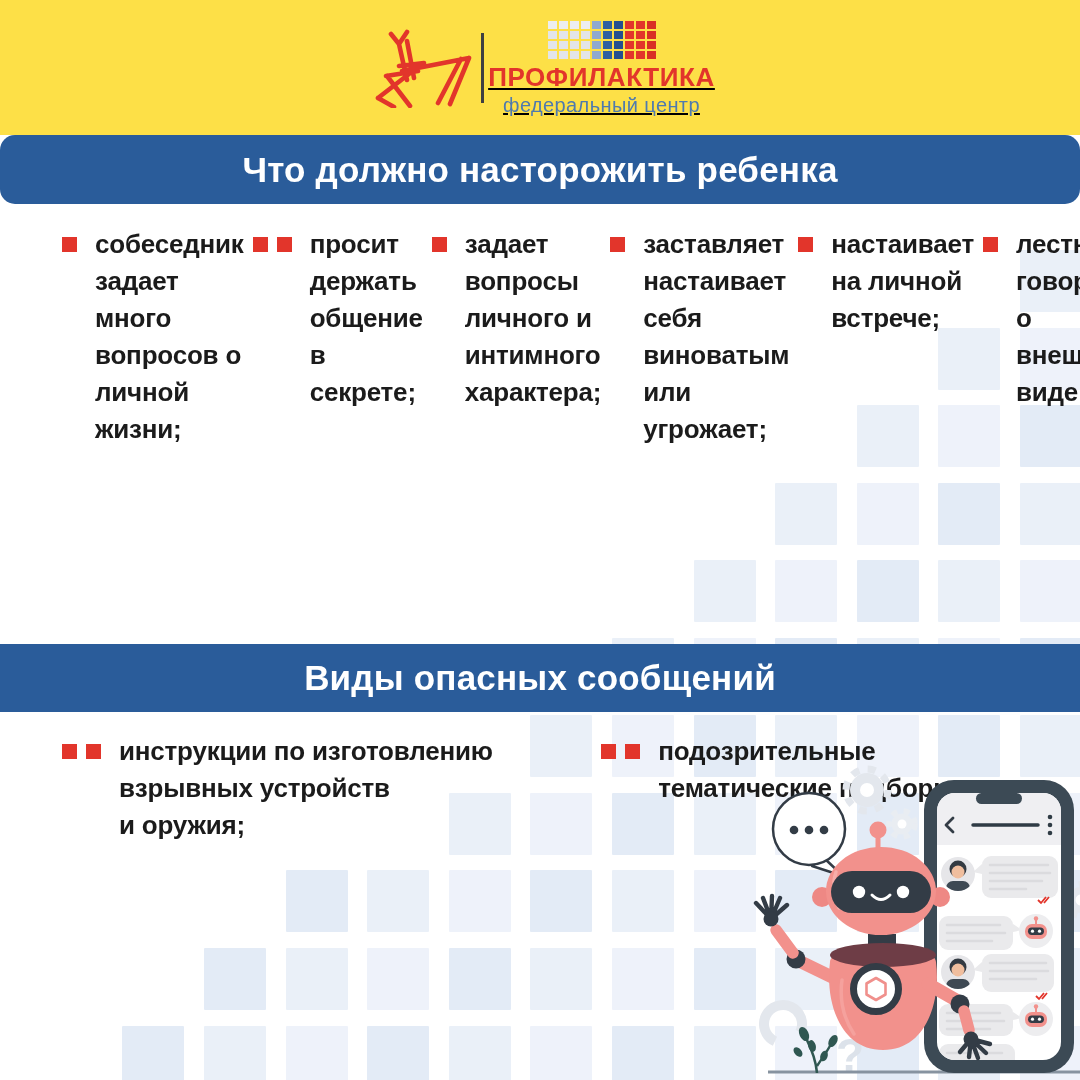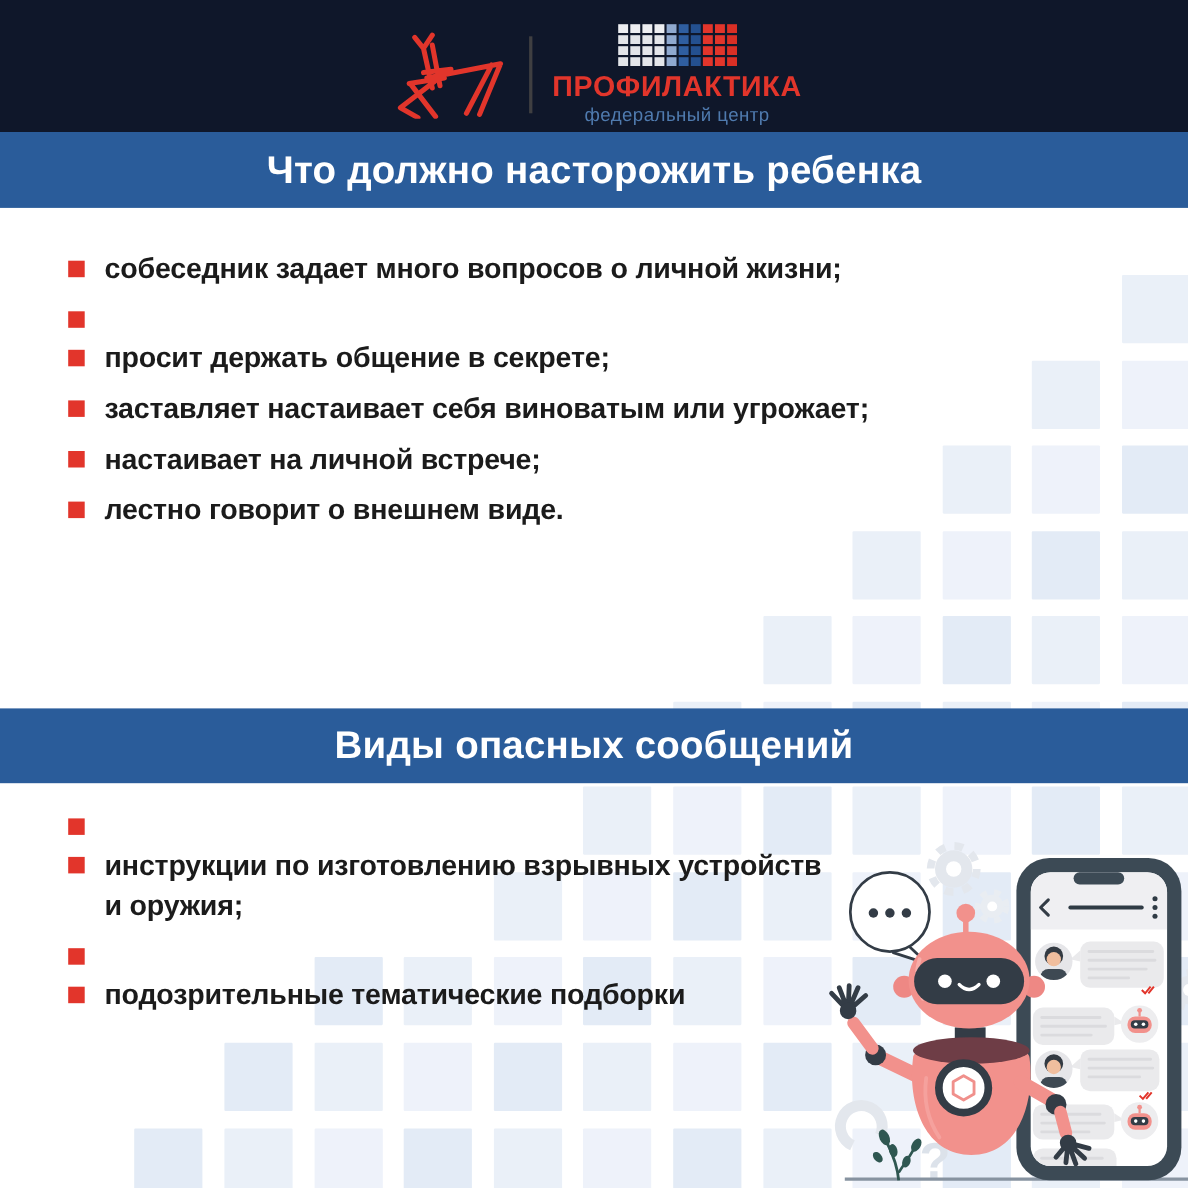--- a/index.html
+++ b/index.html
@@ -4,37 +4,37 @@
 <style>
   html,body{margin:0;padding:0;background:#fff;}
   #page{position:relative;width:1080px;height:1080px;overflow:hidden;background:#fff;
         font-family:"Liberation Sans",sans-serif;}
   
   #tiles{position:absolute;inset:0;z-index:0;}
   .tile{position:absolute;width:62px;height:62px;border-radius:1px;}
   .t0{background:#EAF0F8;} .t1{background:#E3EBF6;} .t2{background:#EEF2FA;}
   
   #header{position:absolute;top:0;left:0;width:1080px;height:135px;z-index:2;
-          display:flex;align-items:center;justify-content:center;gap:18px;background:#0f172a;}
+          display:flex;align-items:center;justify-content:center;gap:4px;background:#fde047;text-decoration:underline;}
   #brand-mark{width:112px;height:80px;flex:none;}
   #divider{width:3px;height:70px;background:#3F3F41;flex:none;}
   #logo-block{display:flex;flex-direction:column;align-items:center;gap:5px;}
   #pixel-grid{display:grid;grid-template-columns:repeat(10,9px);grid-auto-rows:8px;gap:2px;}
   .pg-cell{width:9px;height:8px;}
   #logo-title{font-weight:700;font-size:26px;letter-spacing:0.6px;color:#E2352B;line-height:1;}
-  #logo-subtitle{font-size:17px;letter-spacing:0.4px;color:#4F7AAE;line-height:1;}
+  #logo-subtitle{font-size:20px;letter-spacing:0.4px;color:#4F7AAE;line-height:1;}
   
   .banner{position:absolute;left:0;width:1080px;display:flex;align-items:center;justify-content:center;
           background:#2A5C9A;z-index:2;}
-  #banner1{top:120px;height:69px;}
+  #banner1{top:135px;height:69px;border-radius:15px;}
   #banner2{top:644px;height:68px;}
   .banner-title{color:#fff;font-weight:700;font-size:35px;letter-spacing:0.2px;}
   
   .warn-list{position:absolute;left:62px;width:978px;z-index:2;list-style:none;margin:0;padding:0;
-             display:flex;flex-direction:column;gap:9px;}
+             display:flex;flex-direction:row;gap:9px;}
   #list1{top:226px;}
   #list2{top:733px;}
   .warn-list li{display:flex;gap:18px;align-items:flex-start;}
   .bullet{flex:none;width:15px;height:15px;margin-top:11px;background:#E2352B;}
   .item-text{font-weight:700;font-size:26px;line-height:37px;letter-spacing:-0.2px;color:#1B1B1B;
              white-space:pre-line;}
   
   #illustration{position:absolute;left:738px;top:758px;width:344px;height:324px;z-index:3;}
 </style>
 </head>
@@ -180,20 +180,24 @@
       </li>
       <li>
         <span class="bullet"></span>
       </li>
       <li>
         <span class="bullet"></span>
         <span class="item-text">просит держать общение в секрете;</span>
       </li>
       <li>
         <span class="bullet"></span>
+        <span class="item-text">задает вопросы личного и интимного характера;</span>
+      </li>
+      <li>
+        <span class="bullet"></span>
         <span class="item-text">заставляет настаивает себя виноватым или угрожает;</span>
       </li>
       <li>
         <span class="bullet"></span>
         <span class="item-text">настаивает на личной встрече;</span>
       </li>
       <li>
         <span class="bullet"></span>
         <span class="item-text">лестно говорит о внешнем виде.</span>
       </li>

